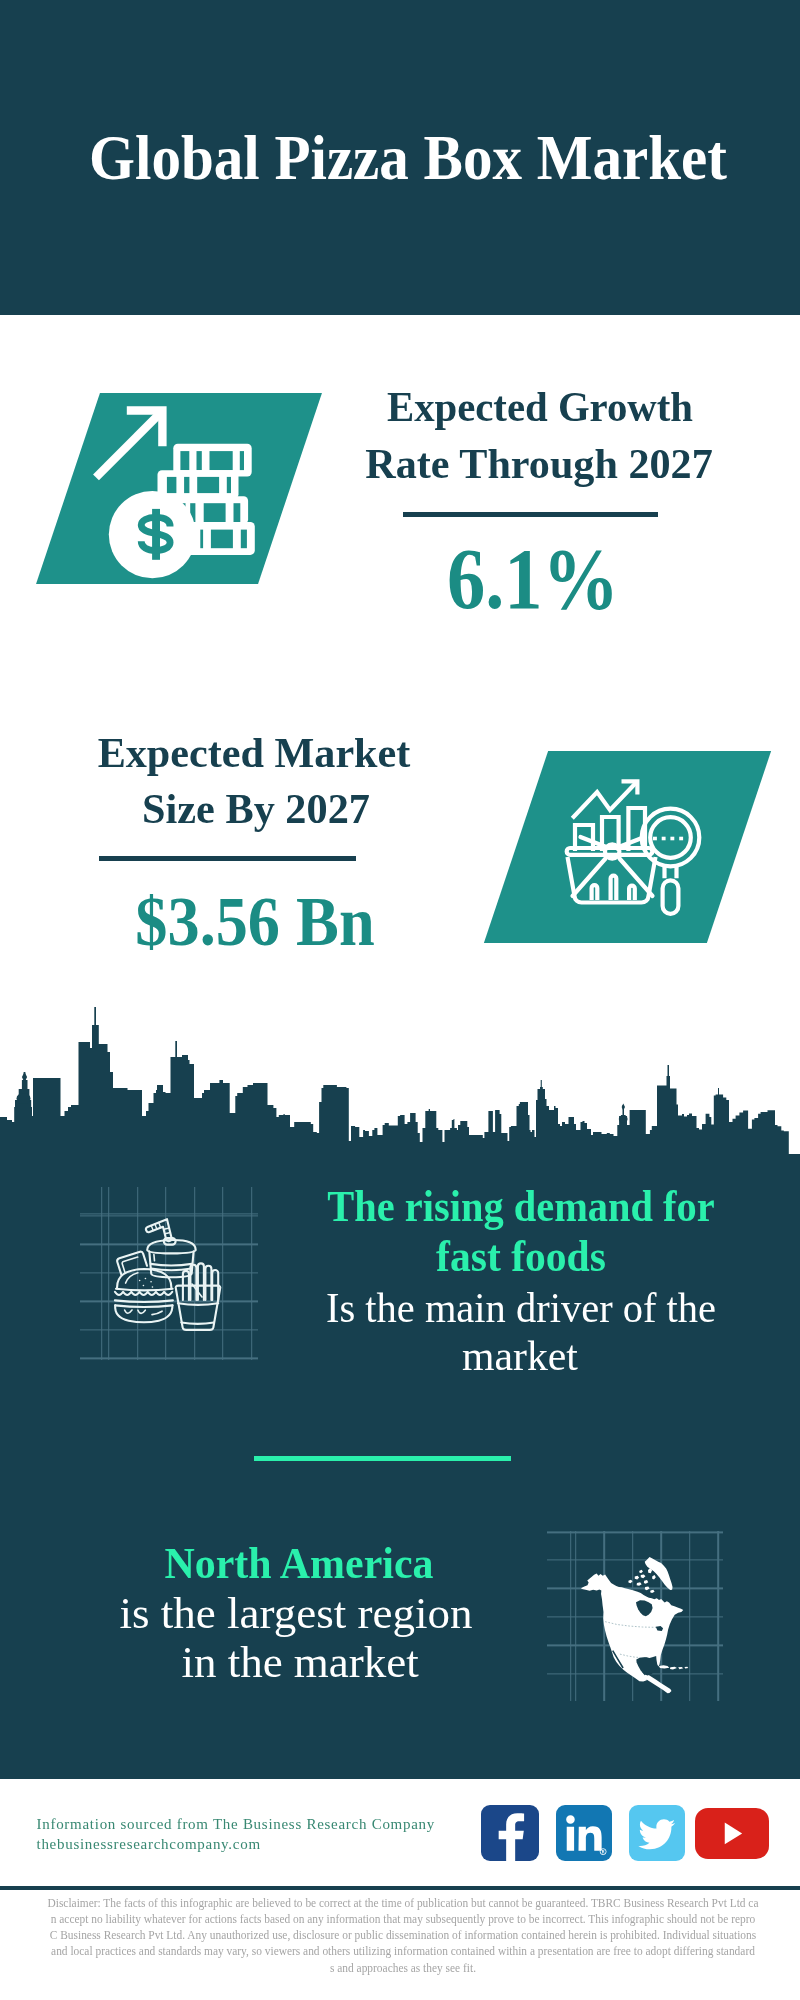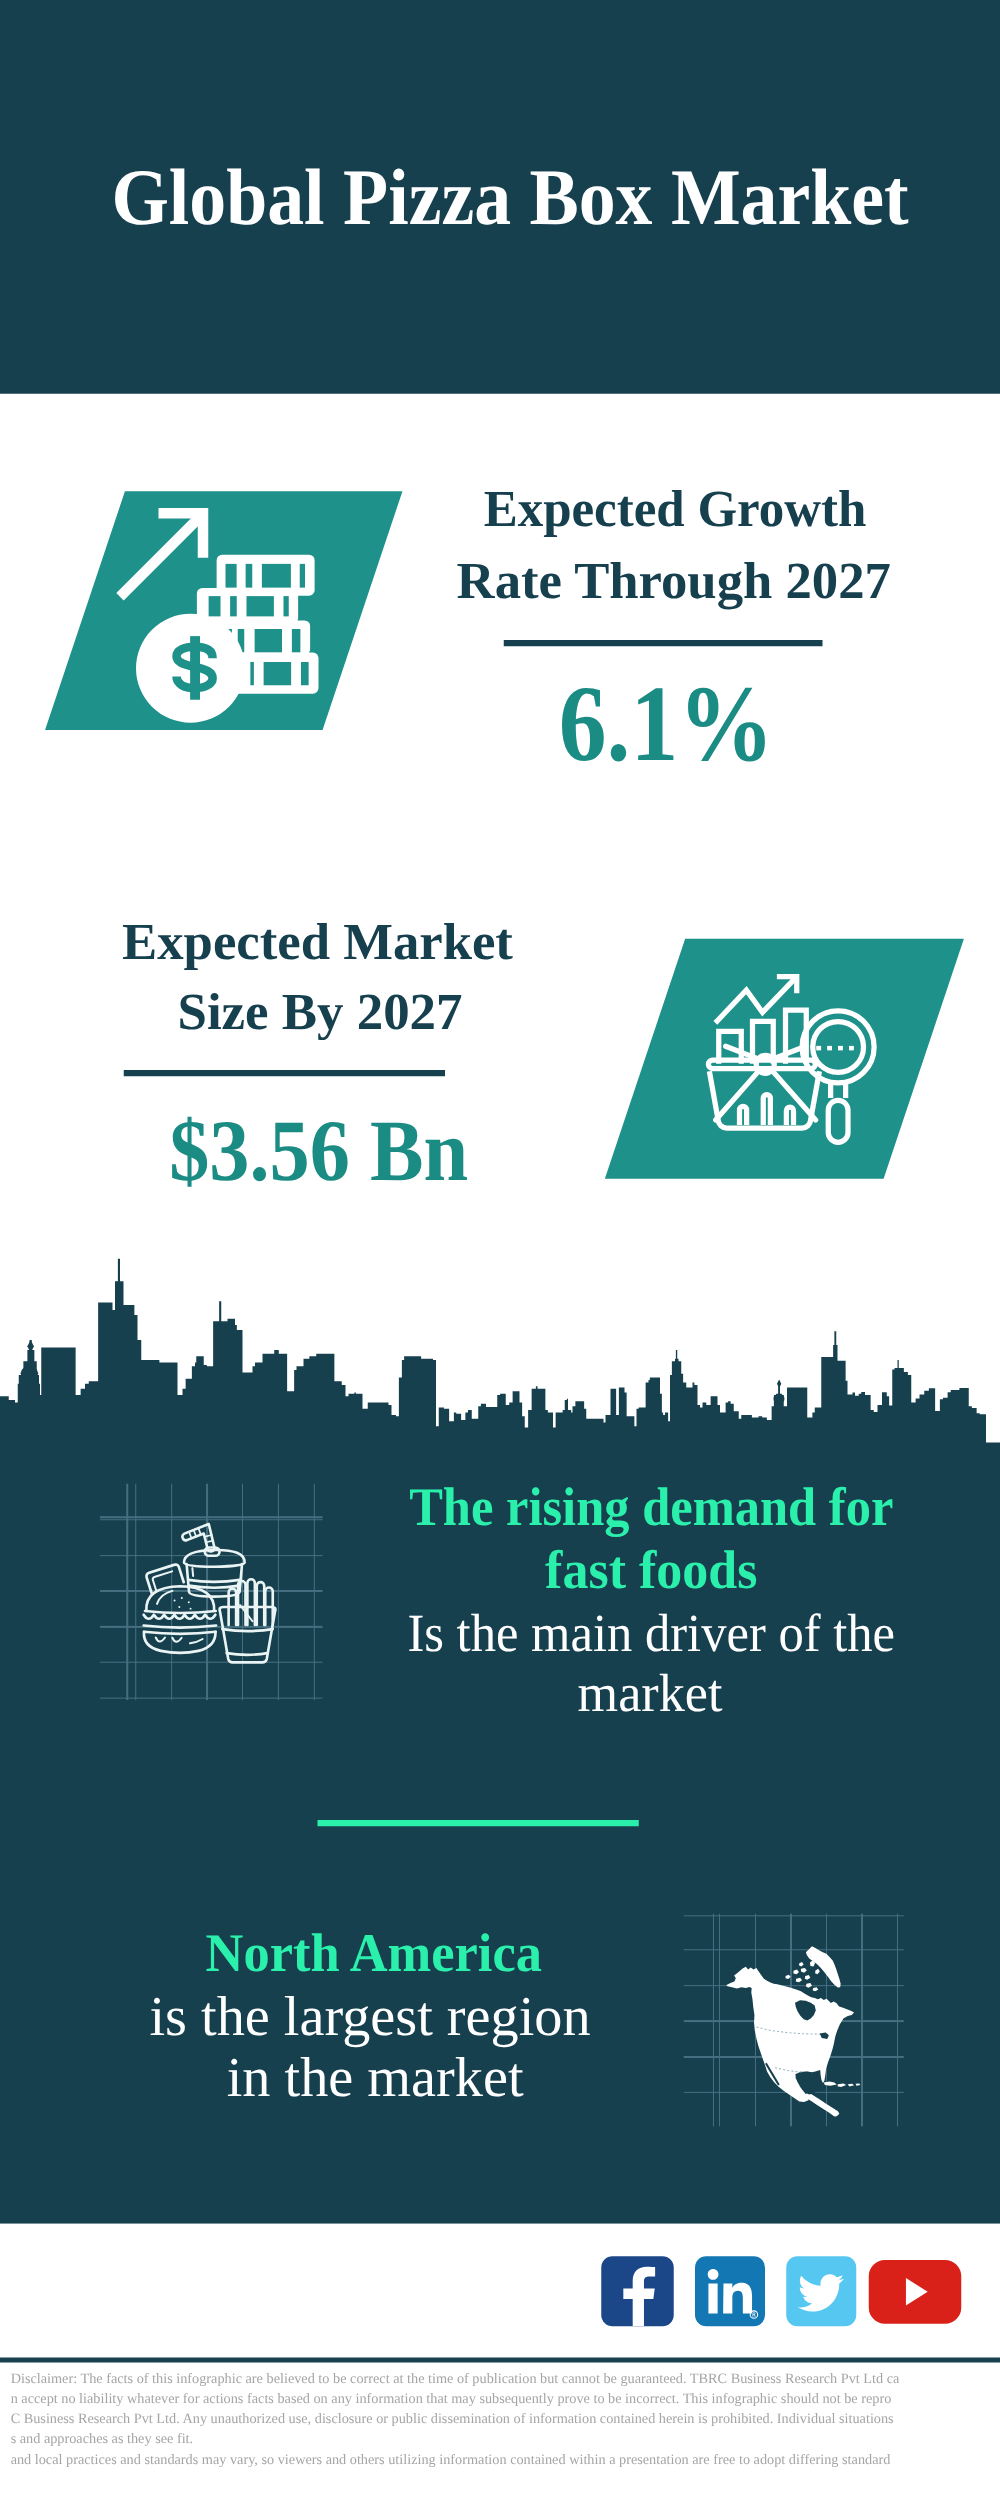--- a/index.html
+++ b/index.html
@@ -35,21 +35,21 @@
   .d-white{color:#FFFFFF;font-size:43px;}
   .green-rule{position:absolute;height:5px;background:#2AF0AC;}
 
   
   .foot{position:absolute;left:0;top:1779px;width:800px;height:221px;background:#ffffff;}
   .srcline{position:absolute;color:#388872;font-size:15px;line-height:20px;white-space:nowrap;letter-spacing:0.72px;}
   .sociallist{position:absolute;left:0;top:0;}
   .soc{position:absolute;border-radius:9px;display:block;overflow:hidden;}
   .soc svg{display:block;}
   .hrline{position:absolute;left:0;background:#17404F;height:3.5px;}
-  .disc{position:absolute;color:#A5A5A5;font-size:11.42px;line-height:16.3px;text-align:left;}
+  .disc{position:absolute;color:#A5A5A5;font-size:11.42px;line-height:16.3px;text-align:center;}
   .disc div{white-space:pre;}
 </style>
 </head>
 <body>
 
 <div class="page">
 
   <div class="hdr"></div>
   <div class="line hdr-title" id="L_title" style="left:8.30px;top:125.80px;transform:scaleX(0.9224);">Global Pizza Box Market</div>
 
@@ -245,20 +245,24 @@
   <polygon fill="#ffffff" points="675.2,1663.9 678.5,1663.6 680.0,1664.8 676.4,1665.7"></polygon>
   <polygon fill="#ffffff" points="681.2,1663.6 683.9,1663.3 684.8,1664.5 681.8,1665.1"></polygon>
   <polyline fill="none" stroke="#9fb6be" stroke-width="0.8" stroke-dasharray="1.6 1.6" points="605.6,1620.4 617.0,1623.1 629.0,1624.6 641.0,1625.5 653.0,1625.8 659.3,1626.1"></polyline>
   <polyline fill="none" stroke="#9fb6be" stroke-width="0.8" stroke-dasharray="1.6 1.6" points="619.7,1651.3 627.2,1653.1 634.7,1654.3 641.0,1654.6"></polyline>
   <polygon fill="#17404F" points="653.8,1625.2 658.4,1624.6 660.8,1626.7 659.6,1629.4 655.4,1628.8"></polygon>
   <polyline fill="none" stroke="#17404F" stroke-width="1.5" points="612.8,1648.0 618.2,1657.0 622.7,1664.5"></polyline>
   </svg>
 
   <div class="foot"></div>
 
+  <div class="srcline" style="left:36.5px;top:1814px;">
+    <div>Information sourced from The Business Research Company</div>
+    <div>thebusinessresearchcompany.com</div>
+  </div>
 
   <div class="sociallist">
     <span class="soc" style="left:481px;top:1805px;width:57.6px;height:56px;background:#1B4789;">
       <svg viewBox="0 0 60 60" width="57.6" height="56" preserveAspectRatio="none">
           <path fill="#fff" d="M35.6 60V36.7h7.8l1.2-9.1h-9V21.8c0-2.6.7-4.4 4.5-4.4h4.8V9.2c-.8-.1-3.7-.3-7-.3-6.9 0-11.7 4.2-11.7 12v6.7h-7.8v9.1h7.8V60z"></path>
         </svg>
     </span>
     <span class="soc" style="left:556.4px;top:1805px;width:56px;height:56px;background:#1277B3;">
       <svg viewBox="0 0 60 60" width="56" height="56">
           <path fill="#fff" d="M11.5 23.4h7.9V49h-7.9zM15.5 11c2.6 0 4.6 2 4.6 4.6s-2 4.6-4.6 4.6-4.6-2-4.6-4.6 2-4.6 4.6-4.6zM24.4 23.4h7.6v3.5h.1c1.1-2 3.6-4.1 7.4-4.1 7.9 0 9.4 5.2 9.4 12V49h-7.9V36.4c0-3 0-6.8-4.2-6.8s-4.8 3.2-4.8 6.6V49h-7.9z"></path>
@@ -277,17 +281,17 @@
         </svg>
     </span>
   </div>
 
   <div class="hrline" style="top:1886px;width:800px;"></div>
 
   <div class="disc" style="left:8.5px;top:1894.6px;width:789px;">
     <div>Disclaimer: The facts of this infographic are believed to be correct at the time of publication but cannot be guaranteed. TBRC Business Research Pvt Ltd ca</div>
     <div>n accept no liability whatever for actions facts based on any information that may subsequently prove to be incorrect. This infographic should not be repro</div>
     <div>C Business Research Pvt Ltd. Any unauthorized use, disclosure or public dissemination of information contained herein is prohibited. Individual situations</div>
+    <div>and local practices and standards may vary, so viewers and others utilizing information contained within a presentation are free to adopt differing standard</div>
     <div>s and approaches as they see fit.</div>
-    <div>and local practices and standards may vary, so viewers and others utilizing information contained within a presentation are free to adopt differing standard</div>
   </div>
 
 </div>
 
 </body></html>

